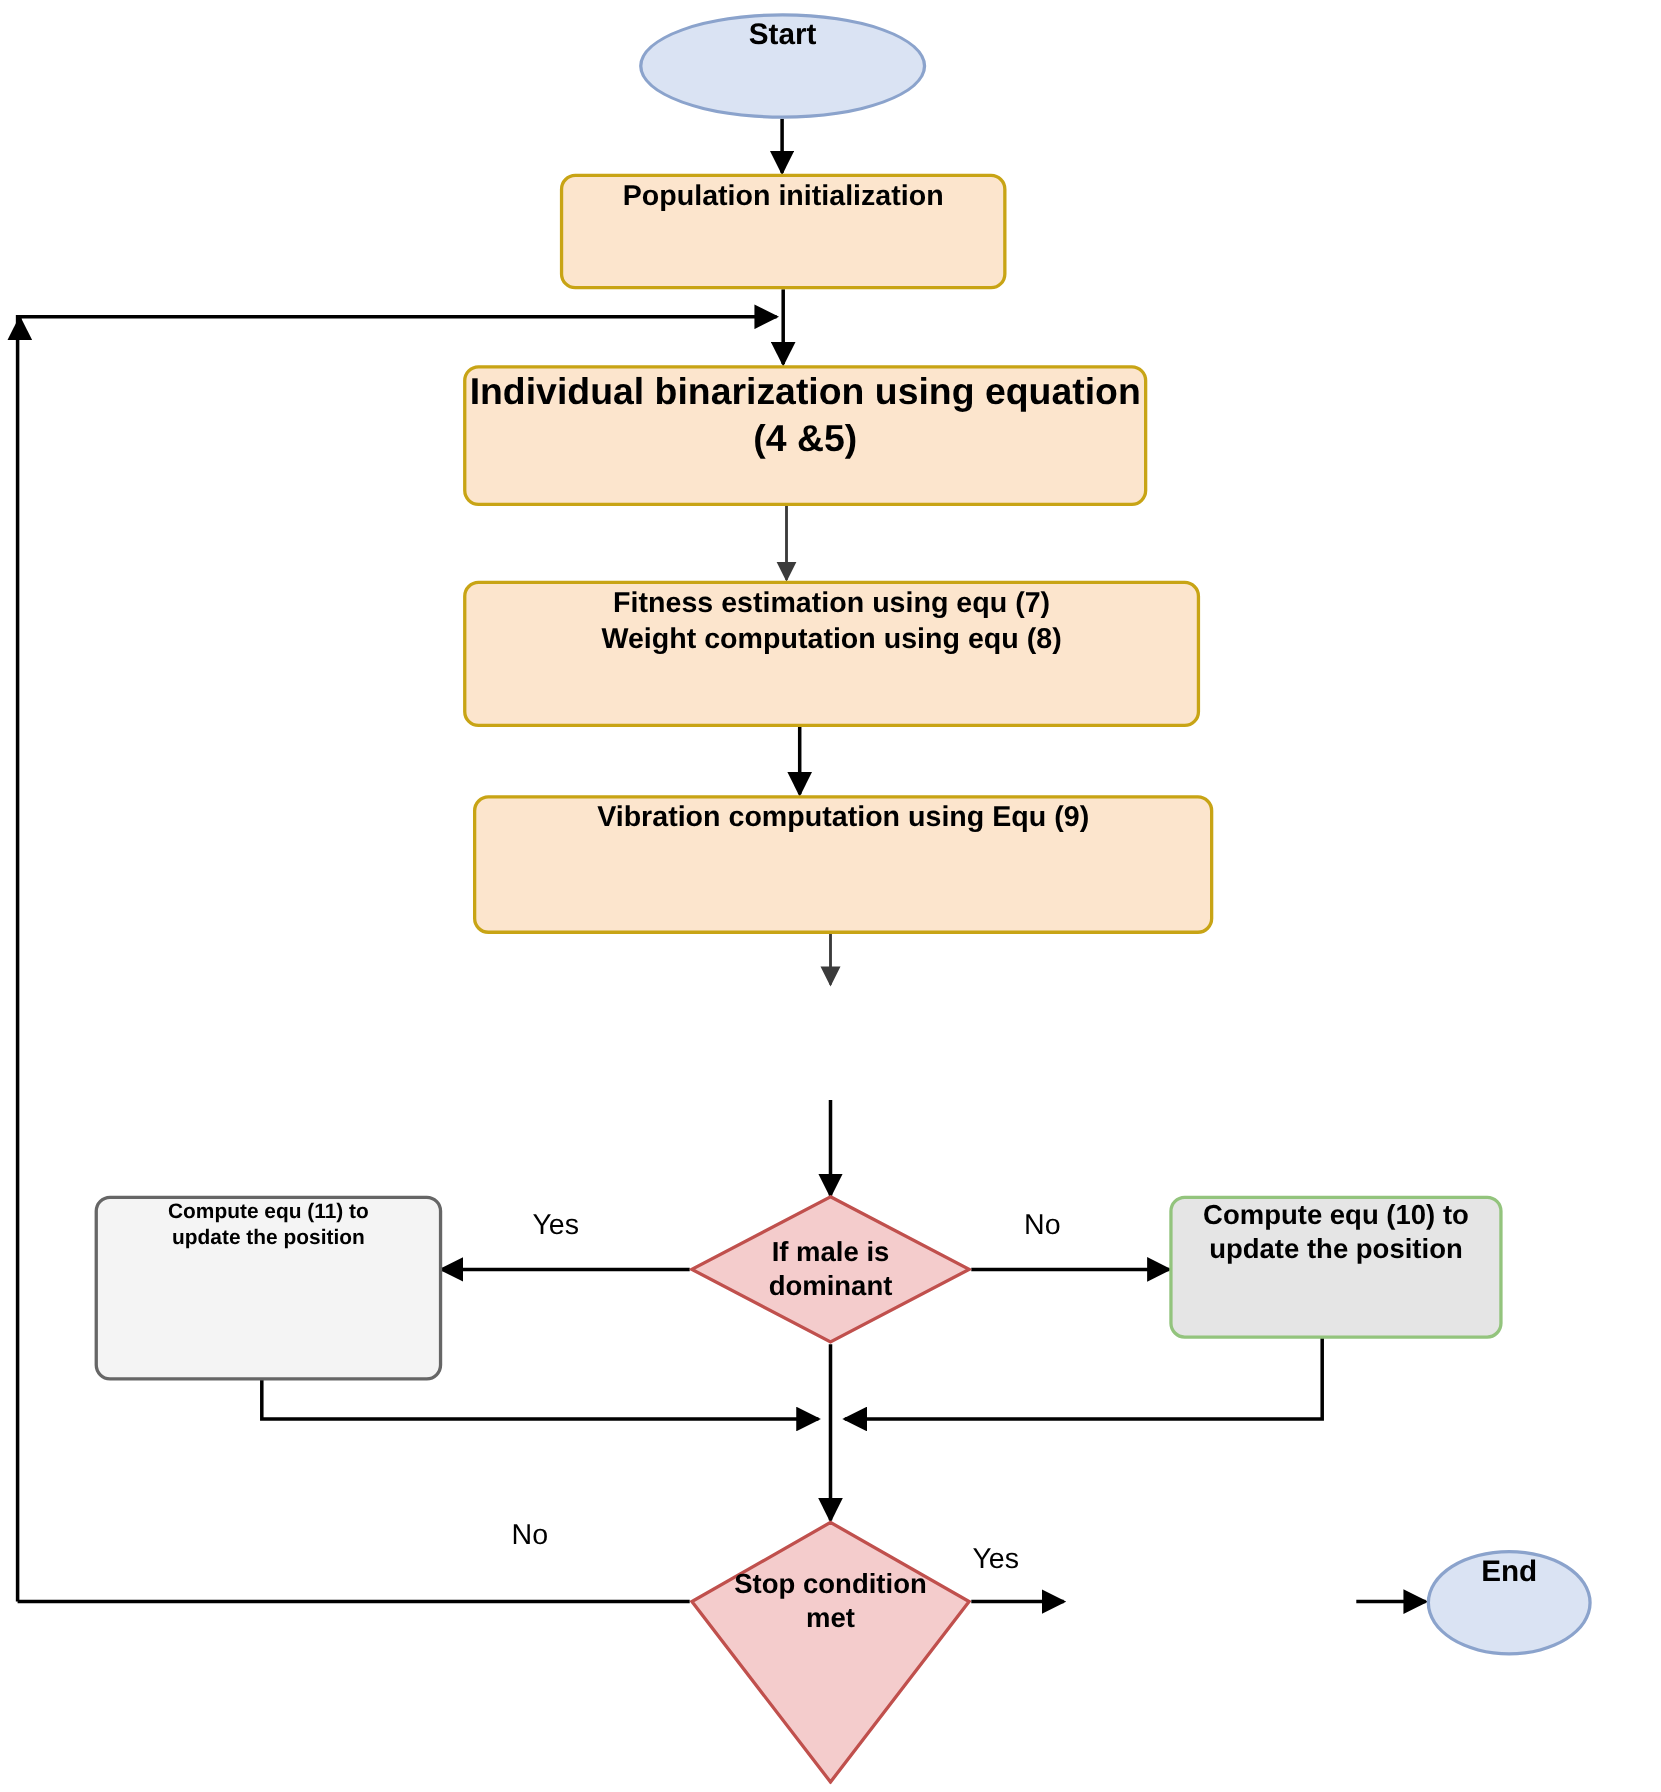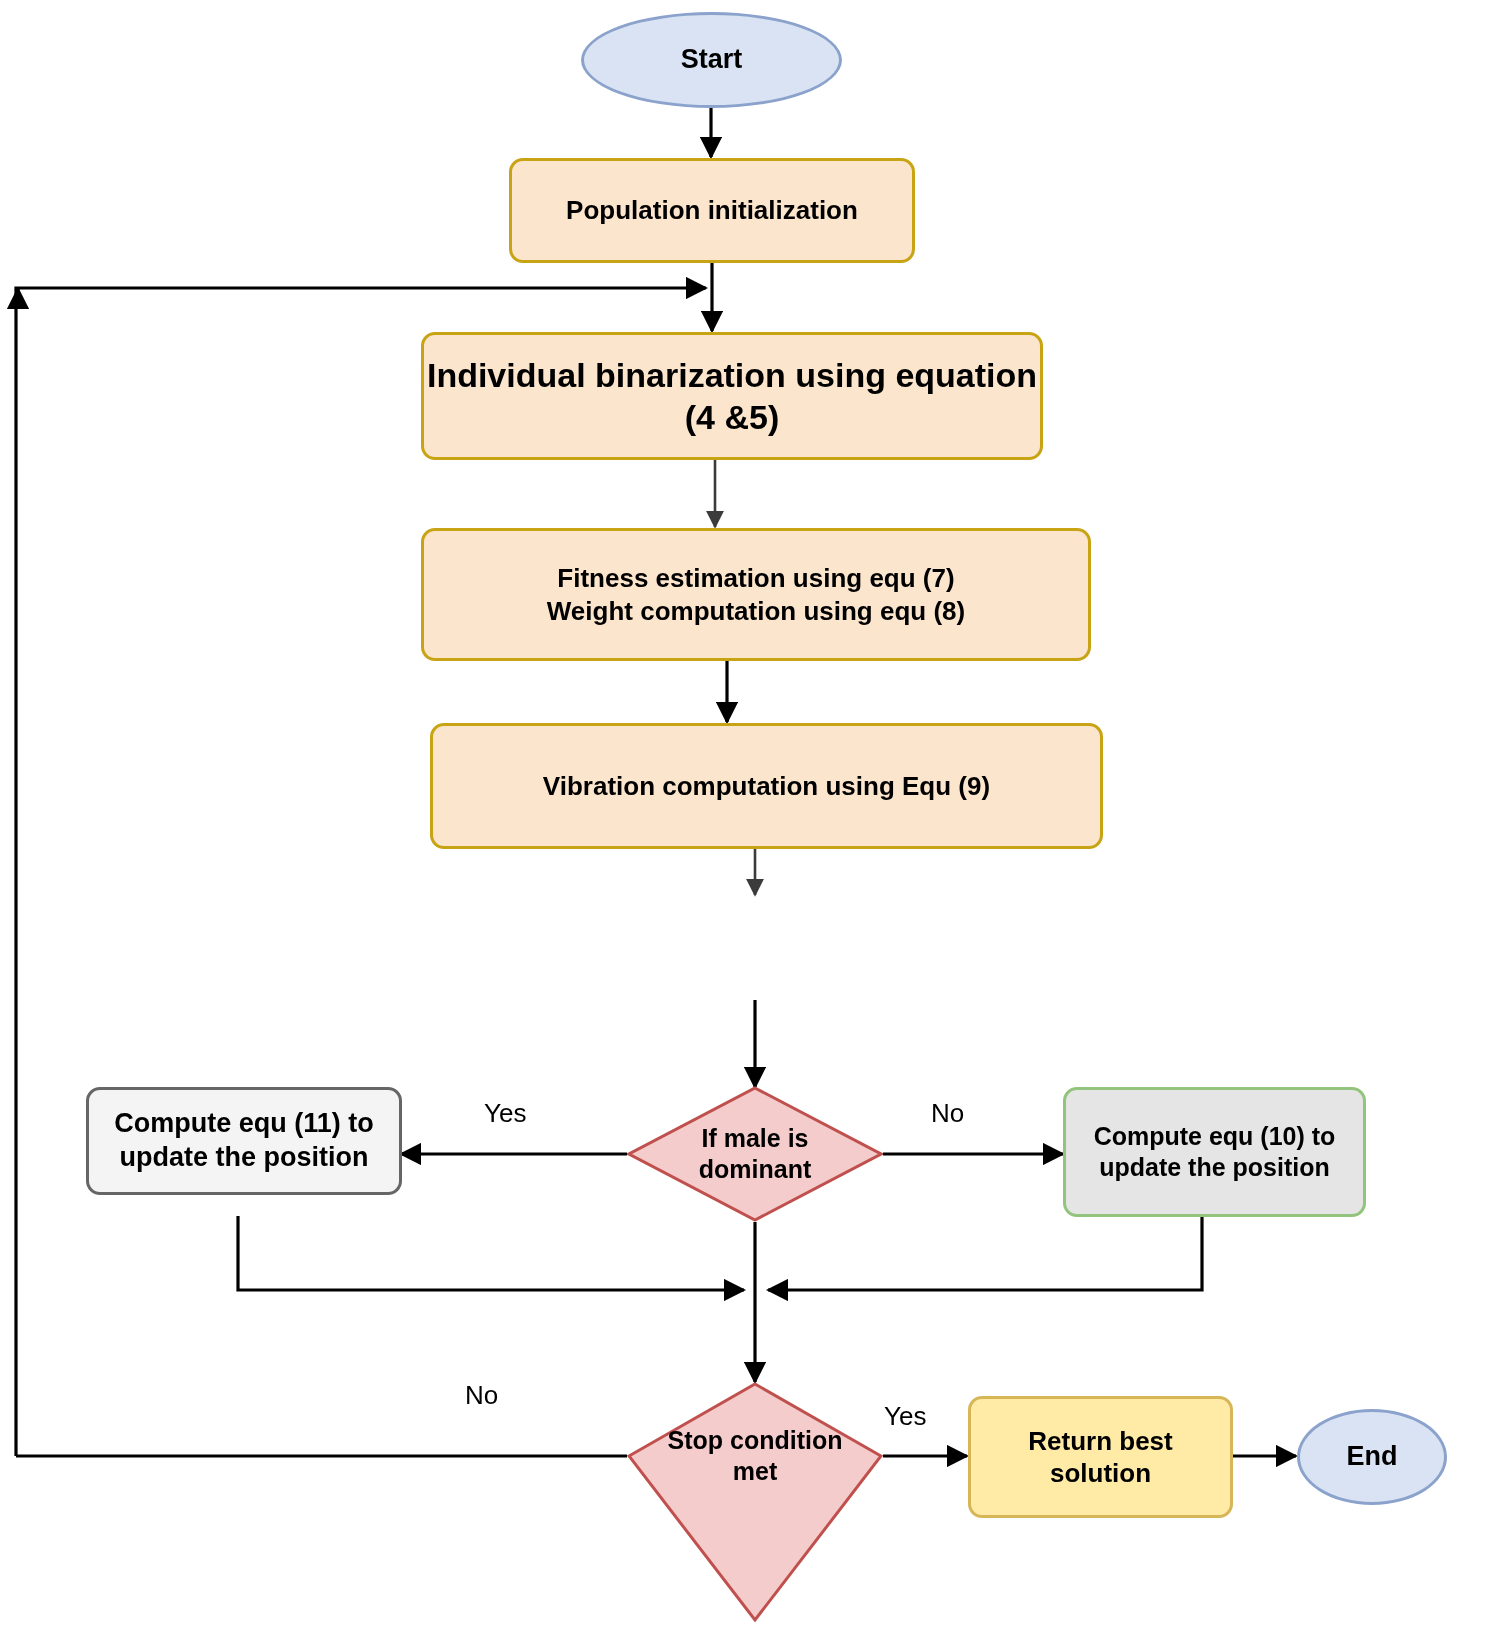--- a/index.html
+++ b/index.html
@@ -15,21 +15,20 @@
     position: relative;
     width: 1510px;
     height: 1629px;
     background: #ffffff;
     overflow: hidden;
   }
   .node {
     position: absolute;
     box-sizing: border-box;
     display: flex;
-    align-items: center;
     justify-content: center;
     text-align: center;
     font-weight: bold;
     color: #000000;
     line-height: 1.25;
     white-space: pre-line;
   }
   .rounded {
     border-radius: 14px;
     border-width: 3px;
@@ -202,42 +201,38 @@
 
 
   <div class="diamond-wrap" style="left:627px; top:1086px; width:256px; height:136px;">
     <svg width="256" height="136" viewBox="0 0 256 136">
       <polygon points="128,2 254,68 128,134 2,68" fill="#f4cccc" stroke="#c0504d" stroke-width="3"></polygon>
     </svg>
     <div class="diamond-label" style="font-size:25px;">If male is
 dominant</div>
   </div>
 
-  <div class="node rounded n-gray" style="left:86px; top:1087px; width:316px; height:108px; font-size:27px;">
+  <div class="node rounded n-gray" style="left:86px; top:1087px; width:316px; height:168px; font-size:19px;">
     <span>Compute equ (11) to
 update the position</span>
   </div>
 
   <div class="node rounded n-green" style="left:1063px; top:1087px; width:303px; height:130px; font-size:25px;">
     <span>Compute equ (10) to
 update the position</span>
   </div>
 
   <div class="diamond-wrap" style="left:627px; top:1382px; width:256px; height:240px;">
     <svg width="256" height="240" viewBox="0 0 256 240">
       <polygon points="128,2 254,74 128,238 2,74" fill="#f4cccc" stroke="#c0504d" stroke-width="3"></polygon>
     </svg>
     <div class="diamond-label" style="font-size:25px; height:148px;">Stop condition
 met</div>
   </div>
 
-  <div class="node rounded n-yellow" style="left:968px; top:1396px; width:265px; height:122px; font-size:26px;">
-    <span>Return best
-solution</span>
-  </div>
 
   <div class="node ellipse n-end" style="left:1297px; top:1409px; width:150px; height:96px; font-size:27px;">
     <span>End</span>
   </div>
 
   <div class="edge-label" style="left:484px; top:1098px; font-size:26px;">Yes</div>
 
   <div class="edge-label" style="left:931px; top:1098px; font-size:26px;">No</div>
 
   <div class="edge-label" style="left:465px; top:1380px; font-size:26px;">No</div>

